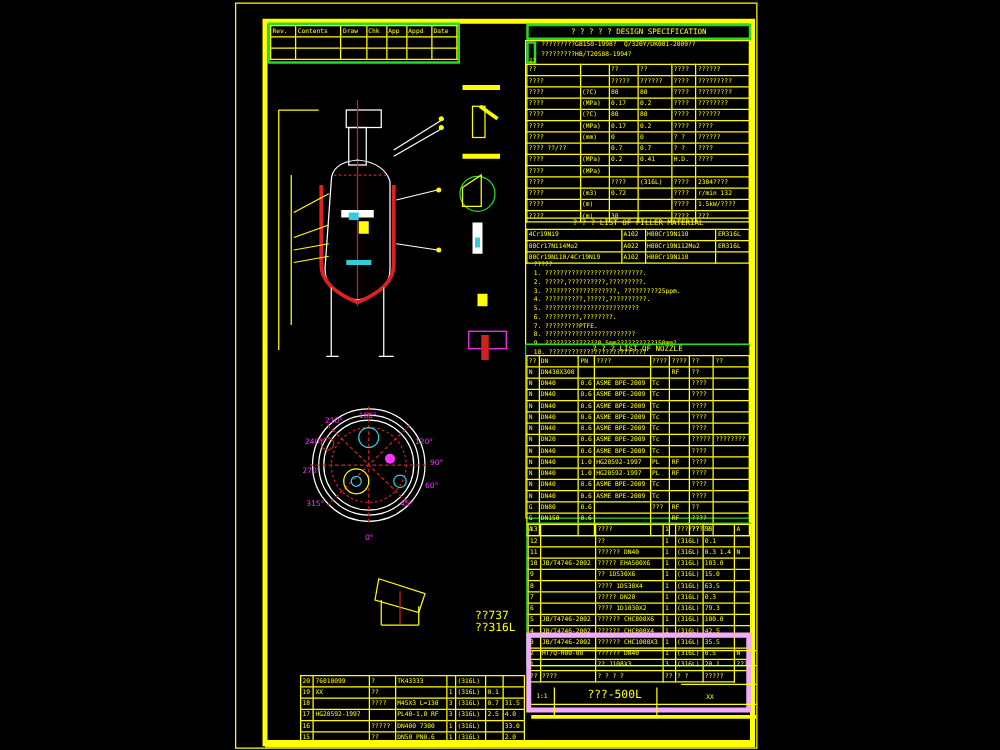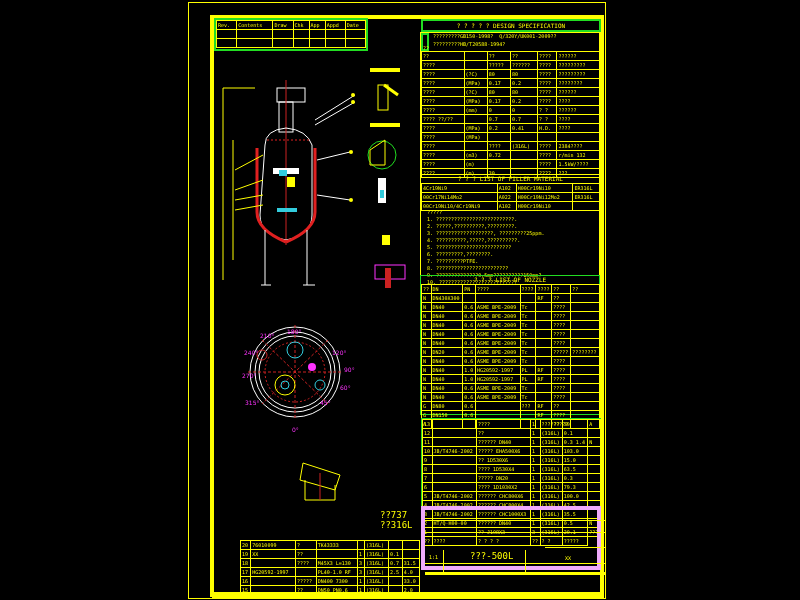--- a/index.html
+++ b/index.html
@@ -687,16 +687,16 @@
 </svg>
 
 <svg class="abs" style="left:295px;top:455px;" width="70" height="50">
   <path d="M8 8 L45 20 L40 35 L5 25 Z" fill="none" stroke="#ffff00"></path>
   <line x1="10" y1="25" x2="10" y2="45" stroke="#ffff00"></line>
   <line x1="40" y1="30" x2="40" y2="45" stroke="#ffff00"></line>
   <line x1="10" y1="45" x2="40" y2="45" stroke="#ffff00"></line>
   <line x1="25" y1="18" x2="25" y2="45" stroke="#cc2222"></line>
 </svg>
 
-<div class="abs big" style="left:380px;top:510px;line-height:10px;">
+<div class="abs big" style="left:380px;top:488px;line-height:10px;">
   <div>??737</div>
   <div>??316L</div>
 </div>
 
 </body></html>

